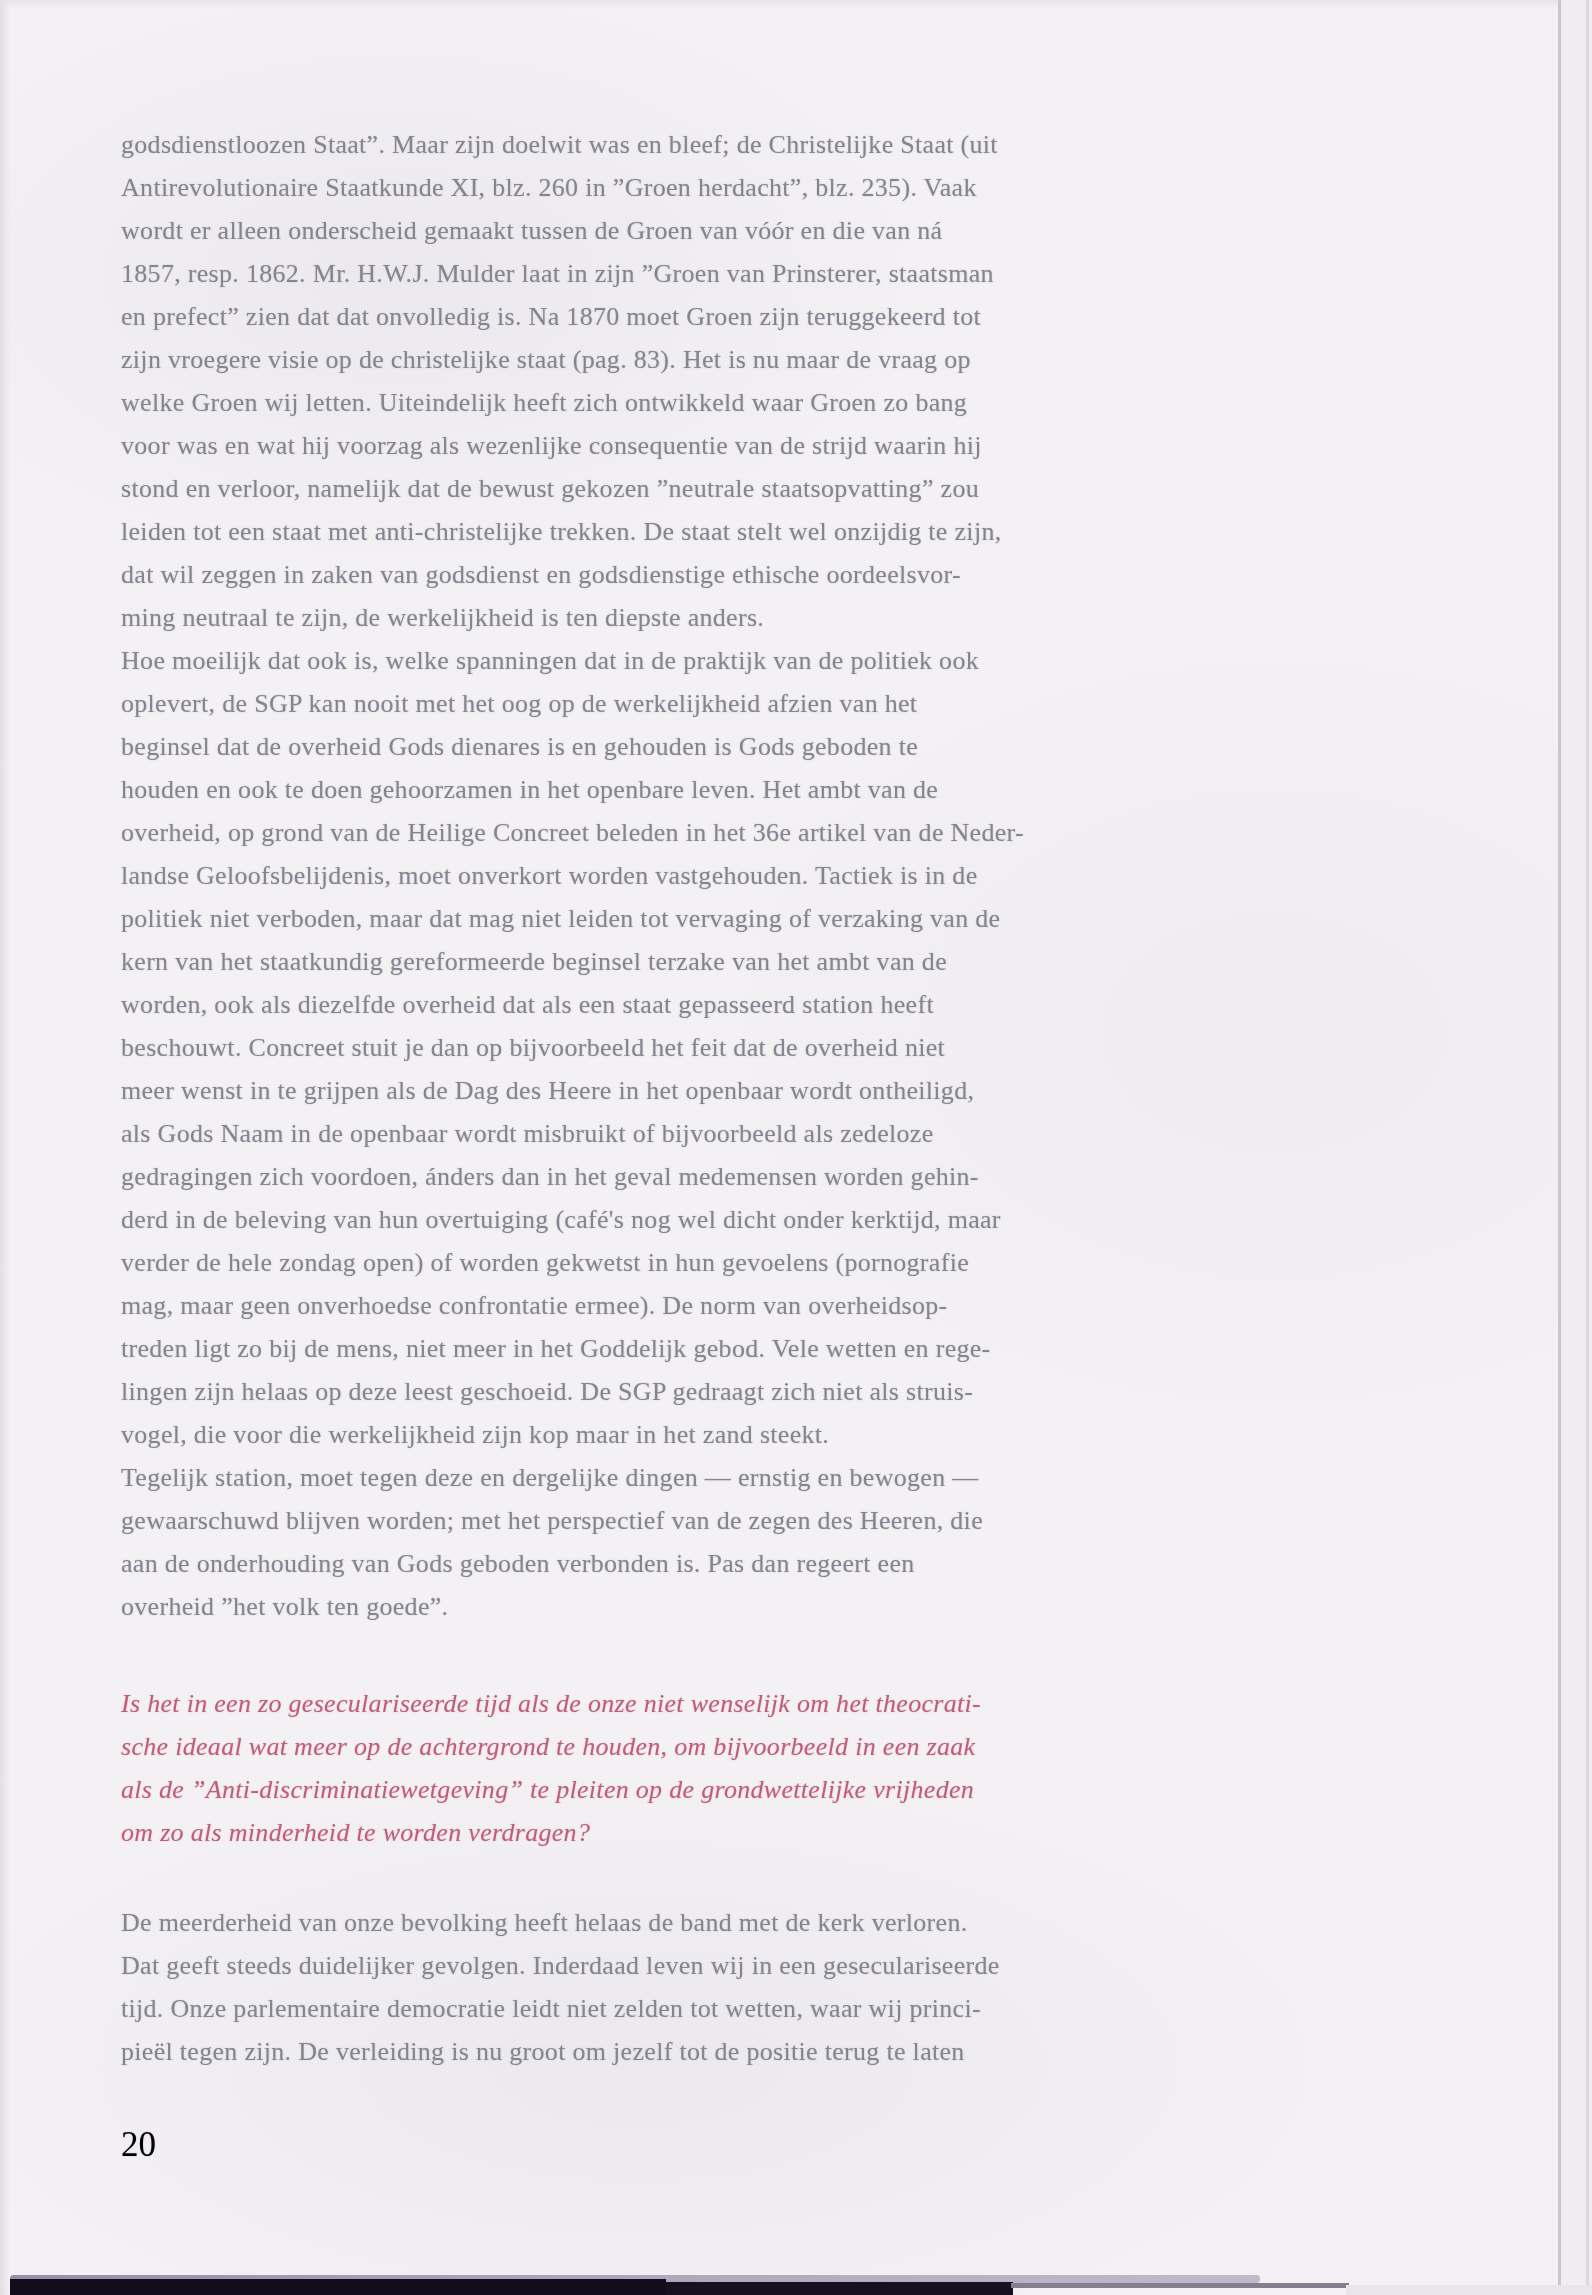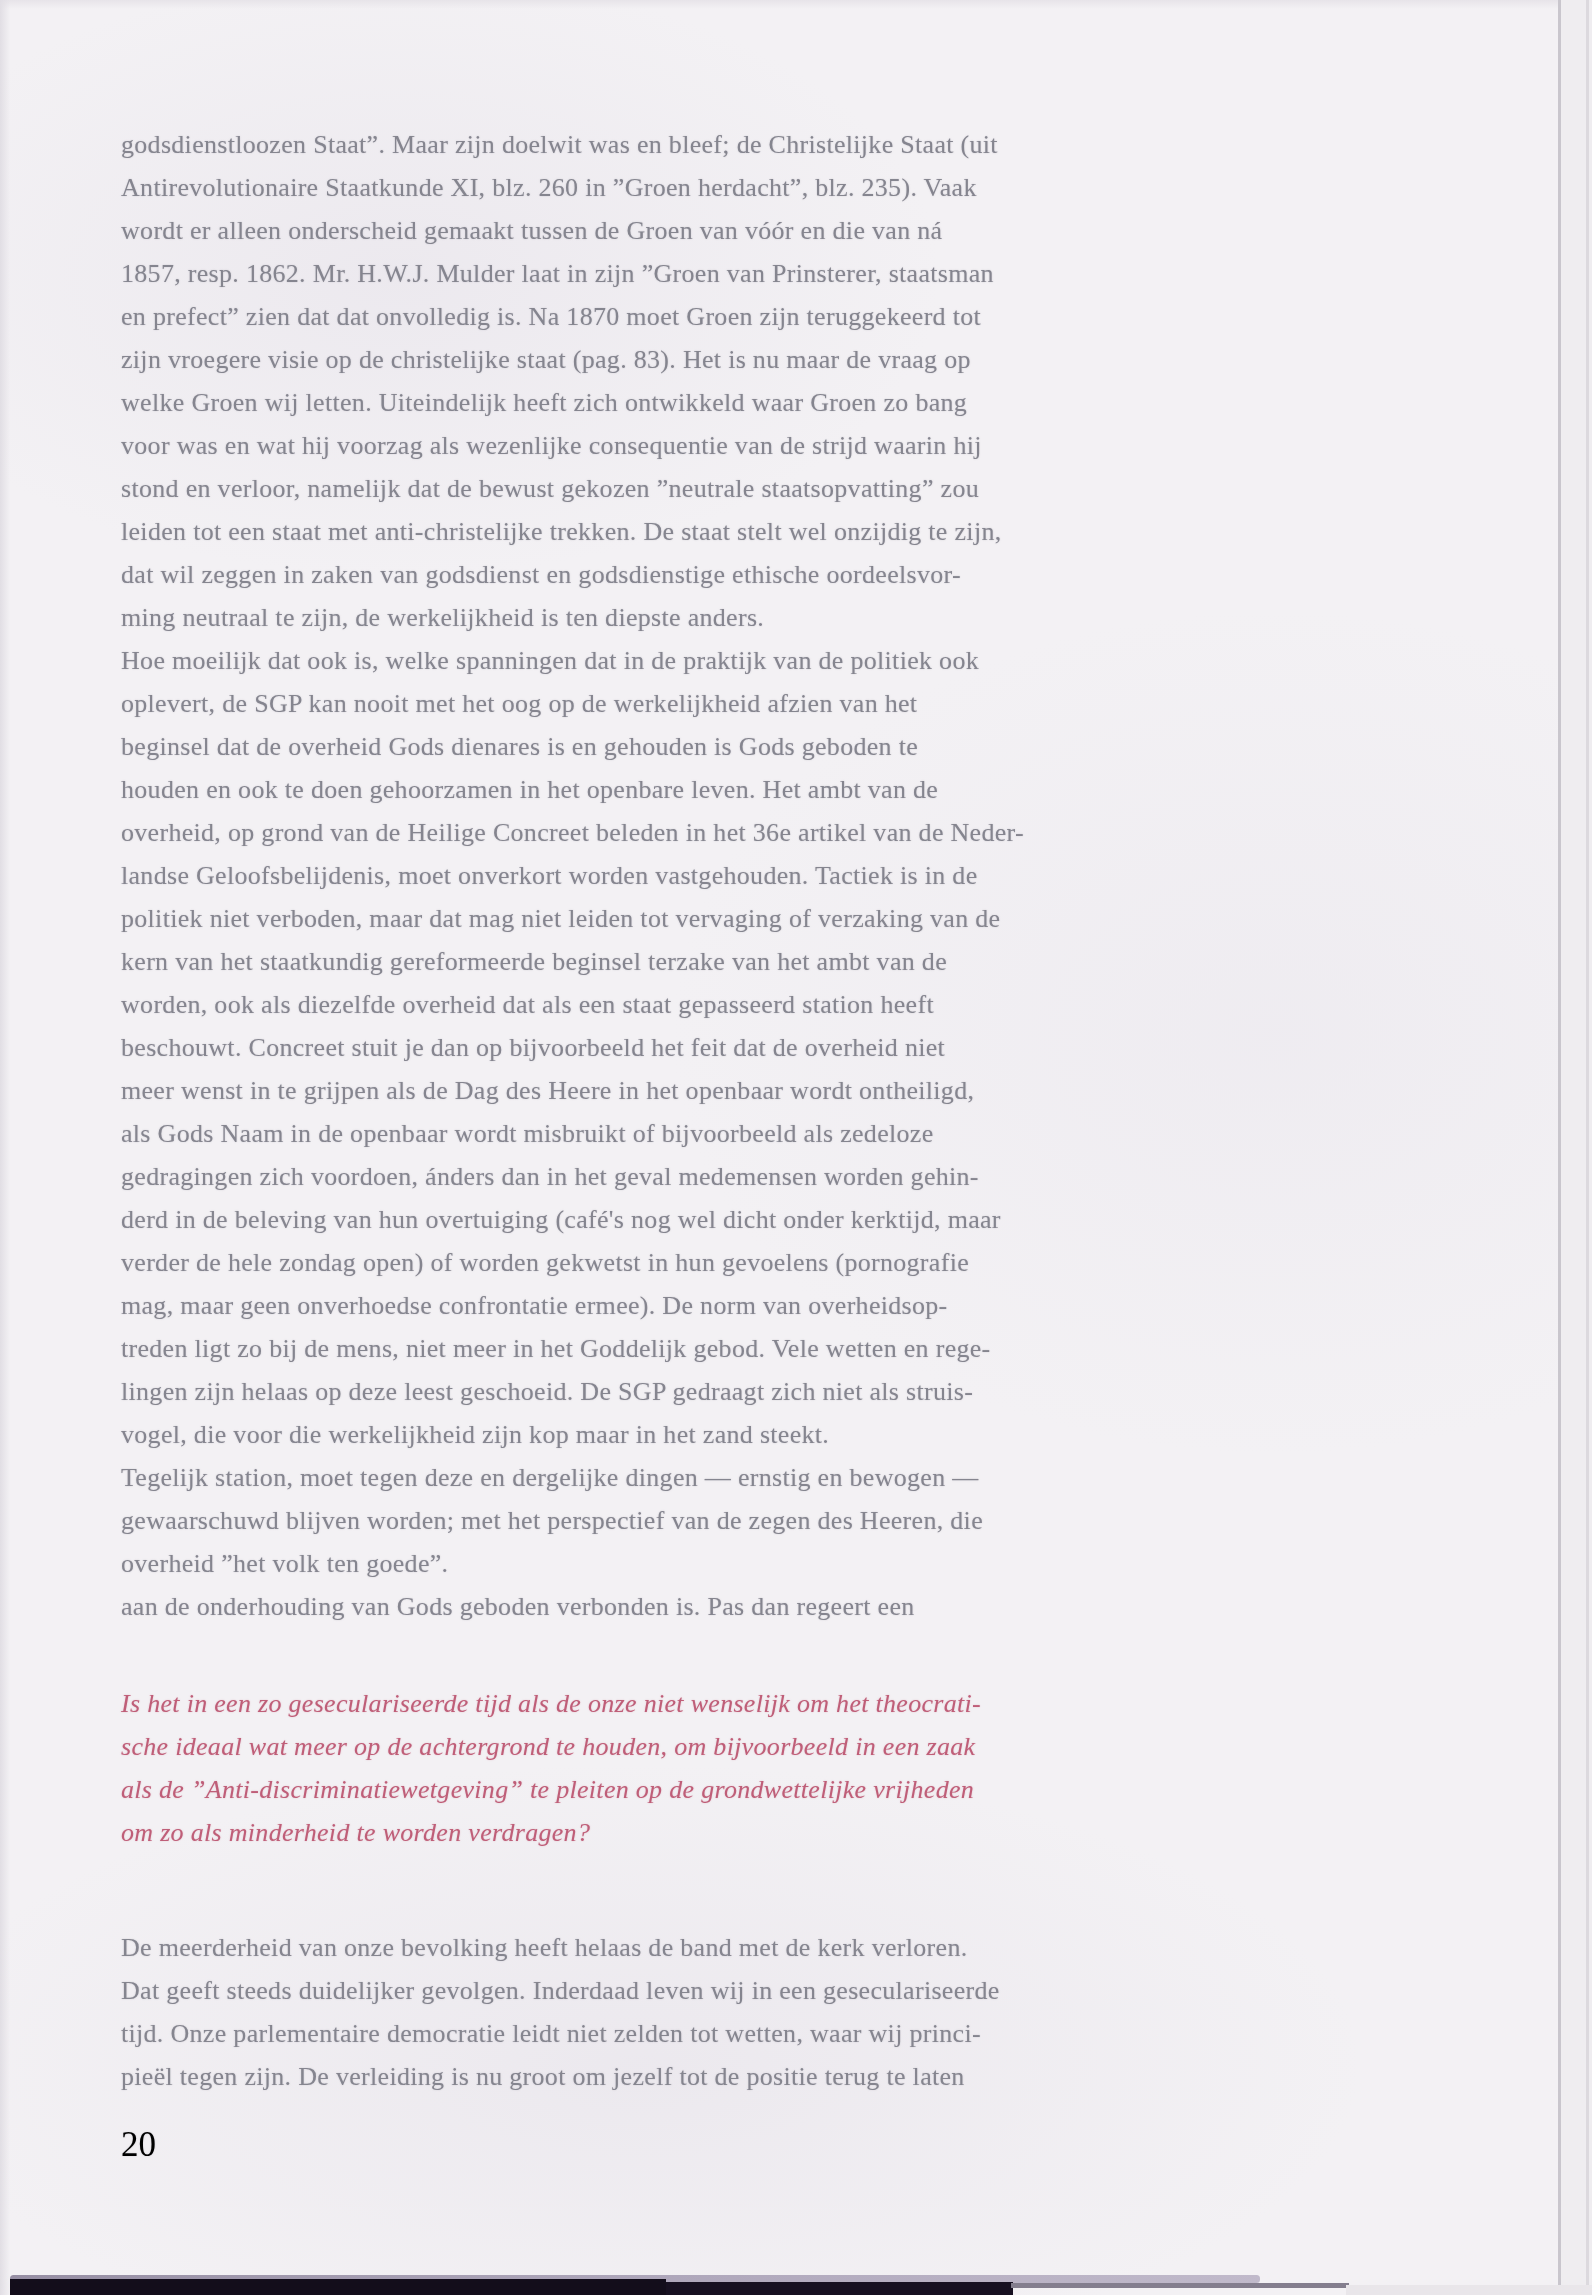--- a/index.html
+++ b/index.html
@@ -33,21 +33,21 @@
   .line {
     font-size: 26px;
     line-height: 43px;
     letter-spacing: 0.3px;
     color: var(--text-color, #85858f);
     text-shadow: 0 0 1.7px rgba(142,140,152,0.40);
     white-space: nowrap;
   }
   .section.quote {
     margin-top: 54px;
-    margin-bottom: 72px;
+    margin-bottom: 47px;
   }
   .section.quote .line {
     font-style: italic;
     color: var(--accent-color, #bf5e78);
     text-shadow: 0 0 1.7px rgba(198,112,136,0.40);
   }
   .pagenum {
     position: absolute;
     left: 121px;
     top: 2125px;
@@ -131,22 +131,22 @@
       <div class="line">als Gods Naam in de openbaar wordt misbruikt of bijvoorbeeld als zedeloze</div>
       <div class="line">gedragingen zich voordoen, ánders dan in het geval medemensen worden gehin-</div>
       <div class="line">derd in de beleving van hun overtuiging (café's nog wel dicht onder kerktijd, maar</div>
       <div class="line">verder de hele zondag open) of worden gekwetst in hun gevoelens (pornografie</div>
       <div class="line">mag, maar geen onverhoedse confrontatie ermee). De norm van overheidsop-</div>
       <div class="line">treden ligt zo bij de mens, niet meer in het Goddelijk gebod. Vele wetten en rege-</div>
       <div class="line">lingen zijn helaas op deze leest geschoeid. De SGP gedraagt zich niet als struis-</div>
       <div class="line">vogel, die voor die werkelijkheid zijn kop maar in het zand steekt.</div>
       <div class="line">Tegelijk station, moet tegen deze en dergelijke dingen — ernstig en bewogen —</div>
       <div class="line">gewaarschuwd blijven worden; met het perspectief van de zegen des Heeren, die</div>
+      <div class="line">aan de onderhouding van Gods geboden verbonden is. Pas dan regeert een</div>
       <div class="line">overheid ”het volk ten goede”.</div>
-      <div class="line">aan de onderhouding van Gods geboden verbonden is. Pas dan regeert een</div>
     </div>
   <div class="section quote">
       <div class="line">Is het in een zo geseculariseerde tijd als de onze niet wenselijk om het theocrati-</div>
       <div class="line">sche ideaal wat meer op de achtergrond te houden, om bijvoorbeeld in een zaak</div>
       <div class="line">als de ”Anti-discriminatiewetgeving” te pleiten op de grondwettelijke vrijheden</div>
       <div class="line">om zo als minderheid te worden verdragen?</div>
     </div>
   <div class="section body">
       <div class="line">De meerderheid van onze bevolking heeft helaas de band met de kerk verloren.</div>
       <div class="line">Dat geeft steeds duidelijker gevolgen. Inderdaad leven wij in een geseculariseerde</div>

